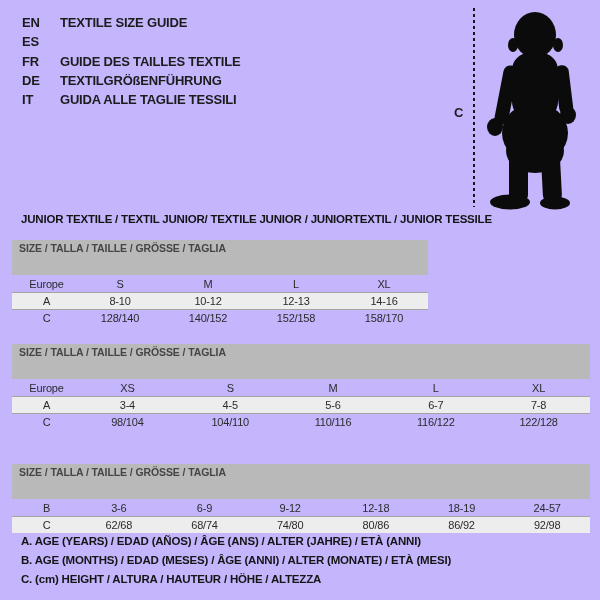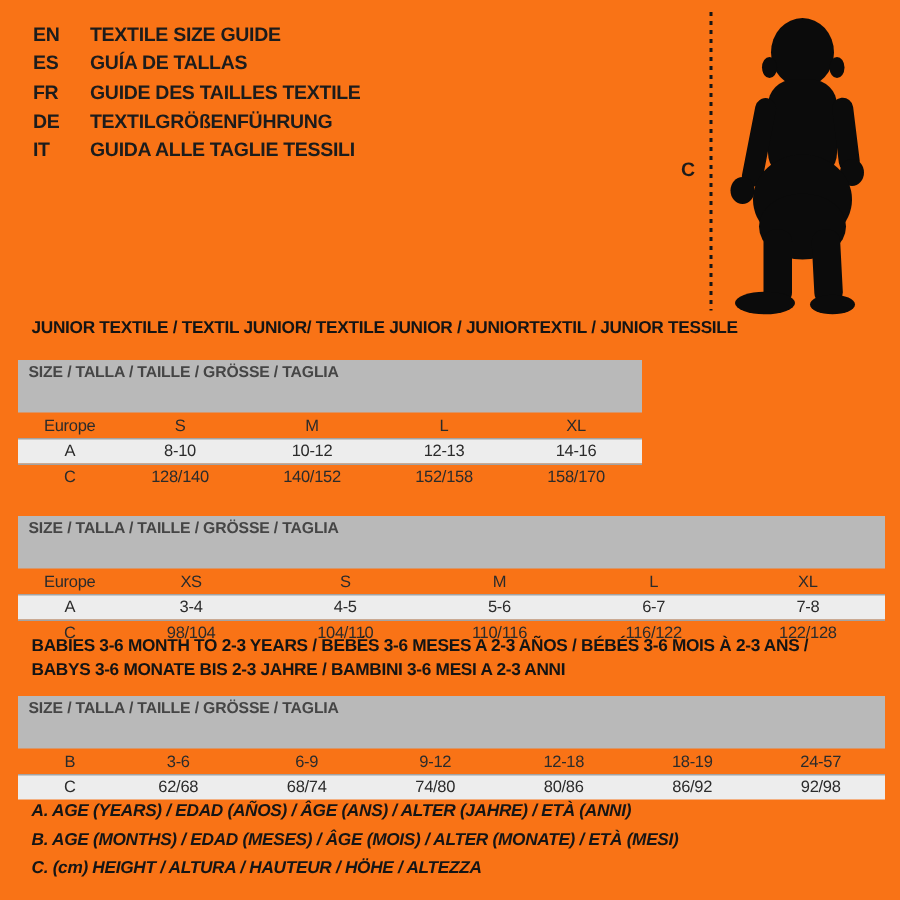--- a/index.html
+++ b/index.html
@@ -4,21 +4,21 @@
 <style>
   * { margin:0; padding:0; box-sizing:border-box; }
   html,body { width:600px; height:600px; }
   body {
     font-family: "Liberation Sans", sans-serif;
     background:#ffffff;
     color:#1c1c1c;
     position:relative;
     overflow:hidden;
   }
-  #page { position:relative; width:600px; height:600px; background:#f97316; }
+  #page { position:relative; width:600px; height:600px; background:#c4b5fd; }
 
   
   .lang-list { position:absolute; left:22px; top:13px; }
   .lang-row { display:flex; line-height:19.3px; font-size:13px; font-weight:700; letter-spacing:-0.2px; }
   .lang-code { width:38px; flex:0 0 38px; }
 
   
   .measure-line {
     position:absolute; left:473px; top:8px; width:2px; height:199px;
     background: repeating-linear-gradient(to bottom, #161616 0 3px, transparent 3px 6px);
@@ -58,36 +58,35 @@
   }
   .t-row + .t-row { border-top:1px solid #a3a3a3; }
   .t-row.shaded { background:#ededed; }
   .t-cell-label { padding-left:5px; text-align:center; }
   .t-cell { text-align:center; }
 
   
   .notes { position:absolute; left:21px; top:532px; }
   .note-line {
     font-size:11.5px; font-weight:700; letter-spacing:-0.2px; color:#151515;
-    line-height:19.2px; white-space:nowrap;font-style:italic;
+    line-height:19.2px; white-space:nowrap;
   }
 </style>
 </head>
 <body>
 
 <div id="page">
 
   <div class="lang-list">
     <div class="lang-row">
       <span class="lang-code">EN</span>
       <span class="lang-title">TEXTILE SIZE GUIDE</span>
     </div>
     <div class="lang-row">
       <span class="lang-code">ES</span>
-      <span class="lang-title">GUÍA DE TALLAS</span>
     </div>
     <div class="lang-row">
       <span class="lang-code">FR</span>
       <span class="lang-title">GUIDE DES TAILLES TEXTILE</span>
     </div>
     <div class="lang-row">
       <span class="lang-code">DE</span>
       <span class="lang-title">TEXTILGRÖßENFÜHRUNG</span>
     </div>
     <div class="lang-row">
@@ -180,24 +179,20 @@
           <span class="t-cell-label">C</span>
           <span class="t-cell">98/104</span>
           <span class="t-cell">104/110</span>
           <span class="t-cell">110/116</span>
           <span class="t-cell">116/122</span>
           <span class="t-cell">122/128</span>
         </div>
       </div>
   </div>
 
-  <div class="section-title" id="t3-title">
-    <div>BABIES 3-6 MONTH TO 2-3 YEARS / BEBÉS 3-6 MESES A 2-3 AÑOS / BÉBÉS 3-6 MOIS À 2-3 ANS /</div>
-    <div>BABYS 3-6 MONATE BIS 2-3 JAHRE / BAMBINI 3-6 MESI A 2-3 ANNI</div>
-  </div>
   <div class="size-table" id="table-2">
     <div class="t-header">SIZE / TALLA / TAILLE / GRÖSSE / TAGLIA</div>
     <div class="rows">
         <div class="t-row" style="grid-template-columns: 64px repeat(6, 1fr);">
           <span class="t-cell-label">B</span>
           <span class="t-cell">3-6</span>
           <span class="t-cell">6-9</span>
           <span class="t-cell">9-12</span>
           <span class="t-cell">12-18</span>
           <span class="t-cell">18-19</span>
@@ -210,17 +205,17 @@
           <span class="t-cell">74/80</span>
           <span class="t-cell">80/86</span>
           <span class="t-cell">86/92</span>
           <span class="t-cell">92/98</span>
         </div>
       </div>
   </div>
 
   <div class="notes">
     <div class="note-line">A. AGE (YEARS) / EDAD (AÑOS) / ÂGE (ANS) / ALTER (JAHRE) / ETÀ (ANNI)</div>
-    <div class="note-line">B. AGE (MONTHS) / EDAD (MESES) / ÂGE (MOIS) / ALTER (MONATE) / ETÀ (MESI)</div>
+    <div class="note-line">B. AGE (MONTHS) / EDAD (MESES) / ÂGE (ANNI) / ALTER (MONATE) / ETÀ (MESI)</div>
     <div class="note-line">C. (cm) HEIGHT / ALTURA / HAUTEUR / HÖHE / ALTEZZA</div>
   </div>
 
 </div>
 
 </body></html>

